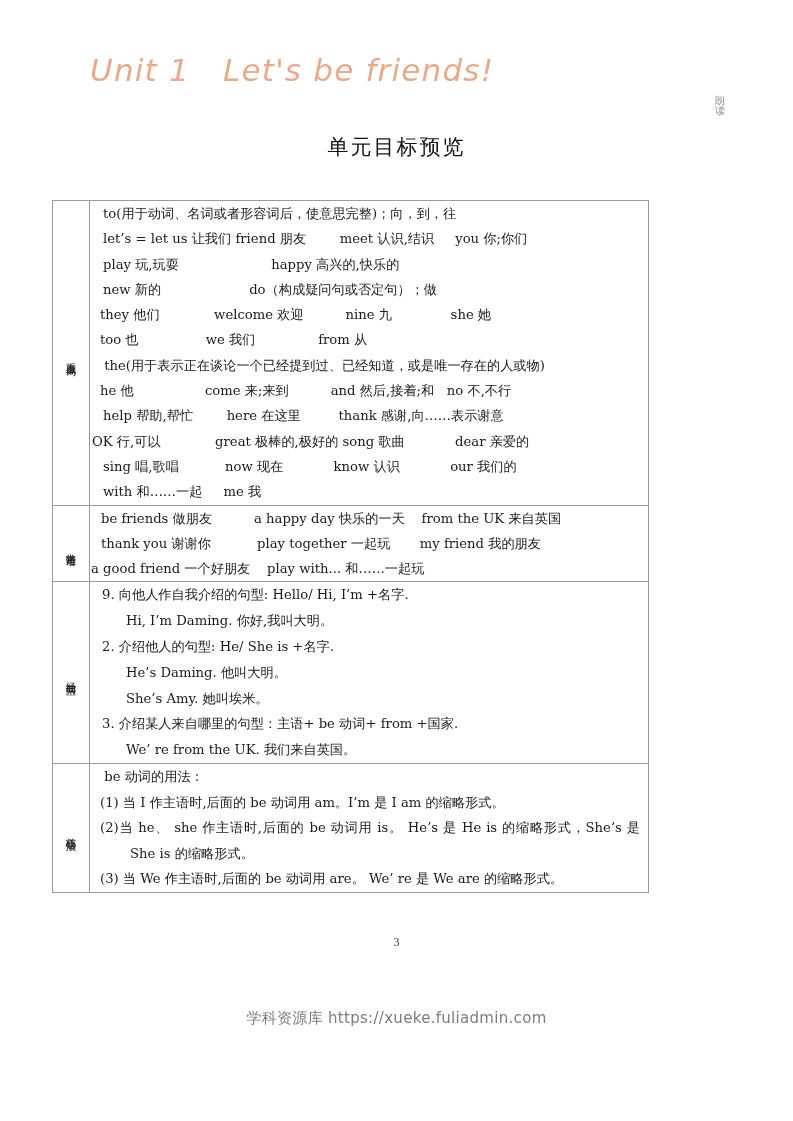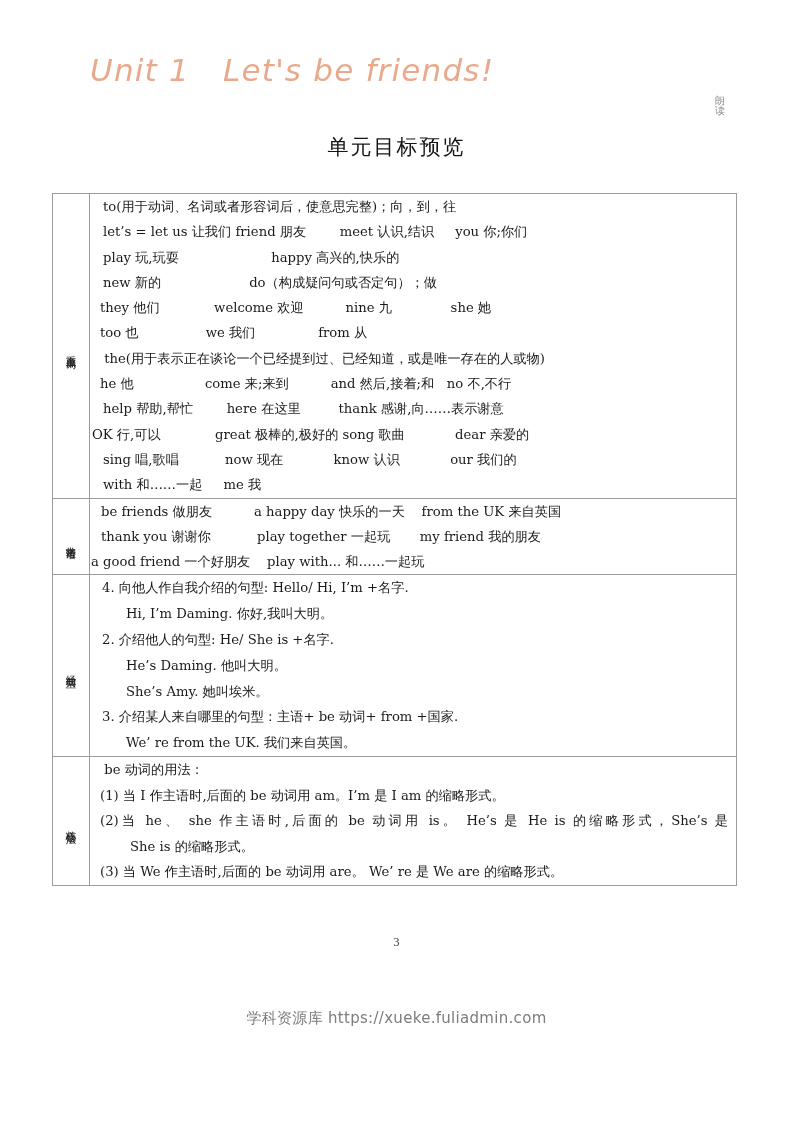--- a/index.html
+++ b/index.html
@@ -57,22 +57,22 @@
     font-size: 21px;
     letter-spacing: 2px;
     color: #141414;
     font-family: "DejaVu Serif", "Liberation Serif", serif;
   }
 
   
   .sheet {
     position: absolute;
     left: 52px;
-    top: 193px;
-    width: 685px;
+    top: 200px;
+    width: 597px;
     border: 1px solid #9b9b9b;
     border-collapse: collapse;
     table-layout: fixed;
     background: #fff;
   }
   .sheet td {
     border: 1px solid #9b9b9b;
     vertical-align: middle;
     padding: 0;
   }
@@ -181,21 +181,21 @@
           <td class="label-cell"><span class="label-vert">常考短语</span></td>
           <td class="body-cell phrase">
             <div class="ln">be friends 做朋友          a happy day 快乐的一天    from the UK 来自英国</div>
             <div class="ln">thank you 谢谢你           play together 一起玩       my friend 我的朋友</div>
             <div class="ln flush">a good friend 一个好朋友    play with... 和……一起玩</div>
           </td>
         </tr>
         <tr>
           <td class="label-cell"><span class="label-vert">经典句型</span></td>
           <td class="body-cell pattern">
-            <div class="ln">4. 向他人作自我介绍的句型: Hello/ Hi, I’m +名字.</div>
+            <div class="ln">9. 向他人作自我介绍的句型: Hello/ Hi, I’m +名字.</div>
             <div class="ln sub">Hi, I’m Daming. 你好,我叫大明。</div>
             <div class="ln">2. 介绍他人的句型: He/ She is +名字.</div>
             <div class="ln sub">He’s Daming. 他叫大明。</div>
             <div class="ln sub">She’s Amy. 她叫埃米。</div>
             <div class="ln">3. 介绍某人来自哪里的句型：主语+ be 动词+ from +国家.</div>
             <div class="ln sub">We’ re from the UK. 我们来自英国。</div>
           </td>
         </tr>
         <tr>
           <td class="label-cell"><span class="label-vert">核心语法</span></td>

